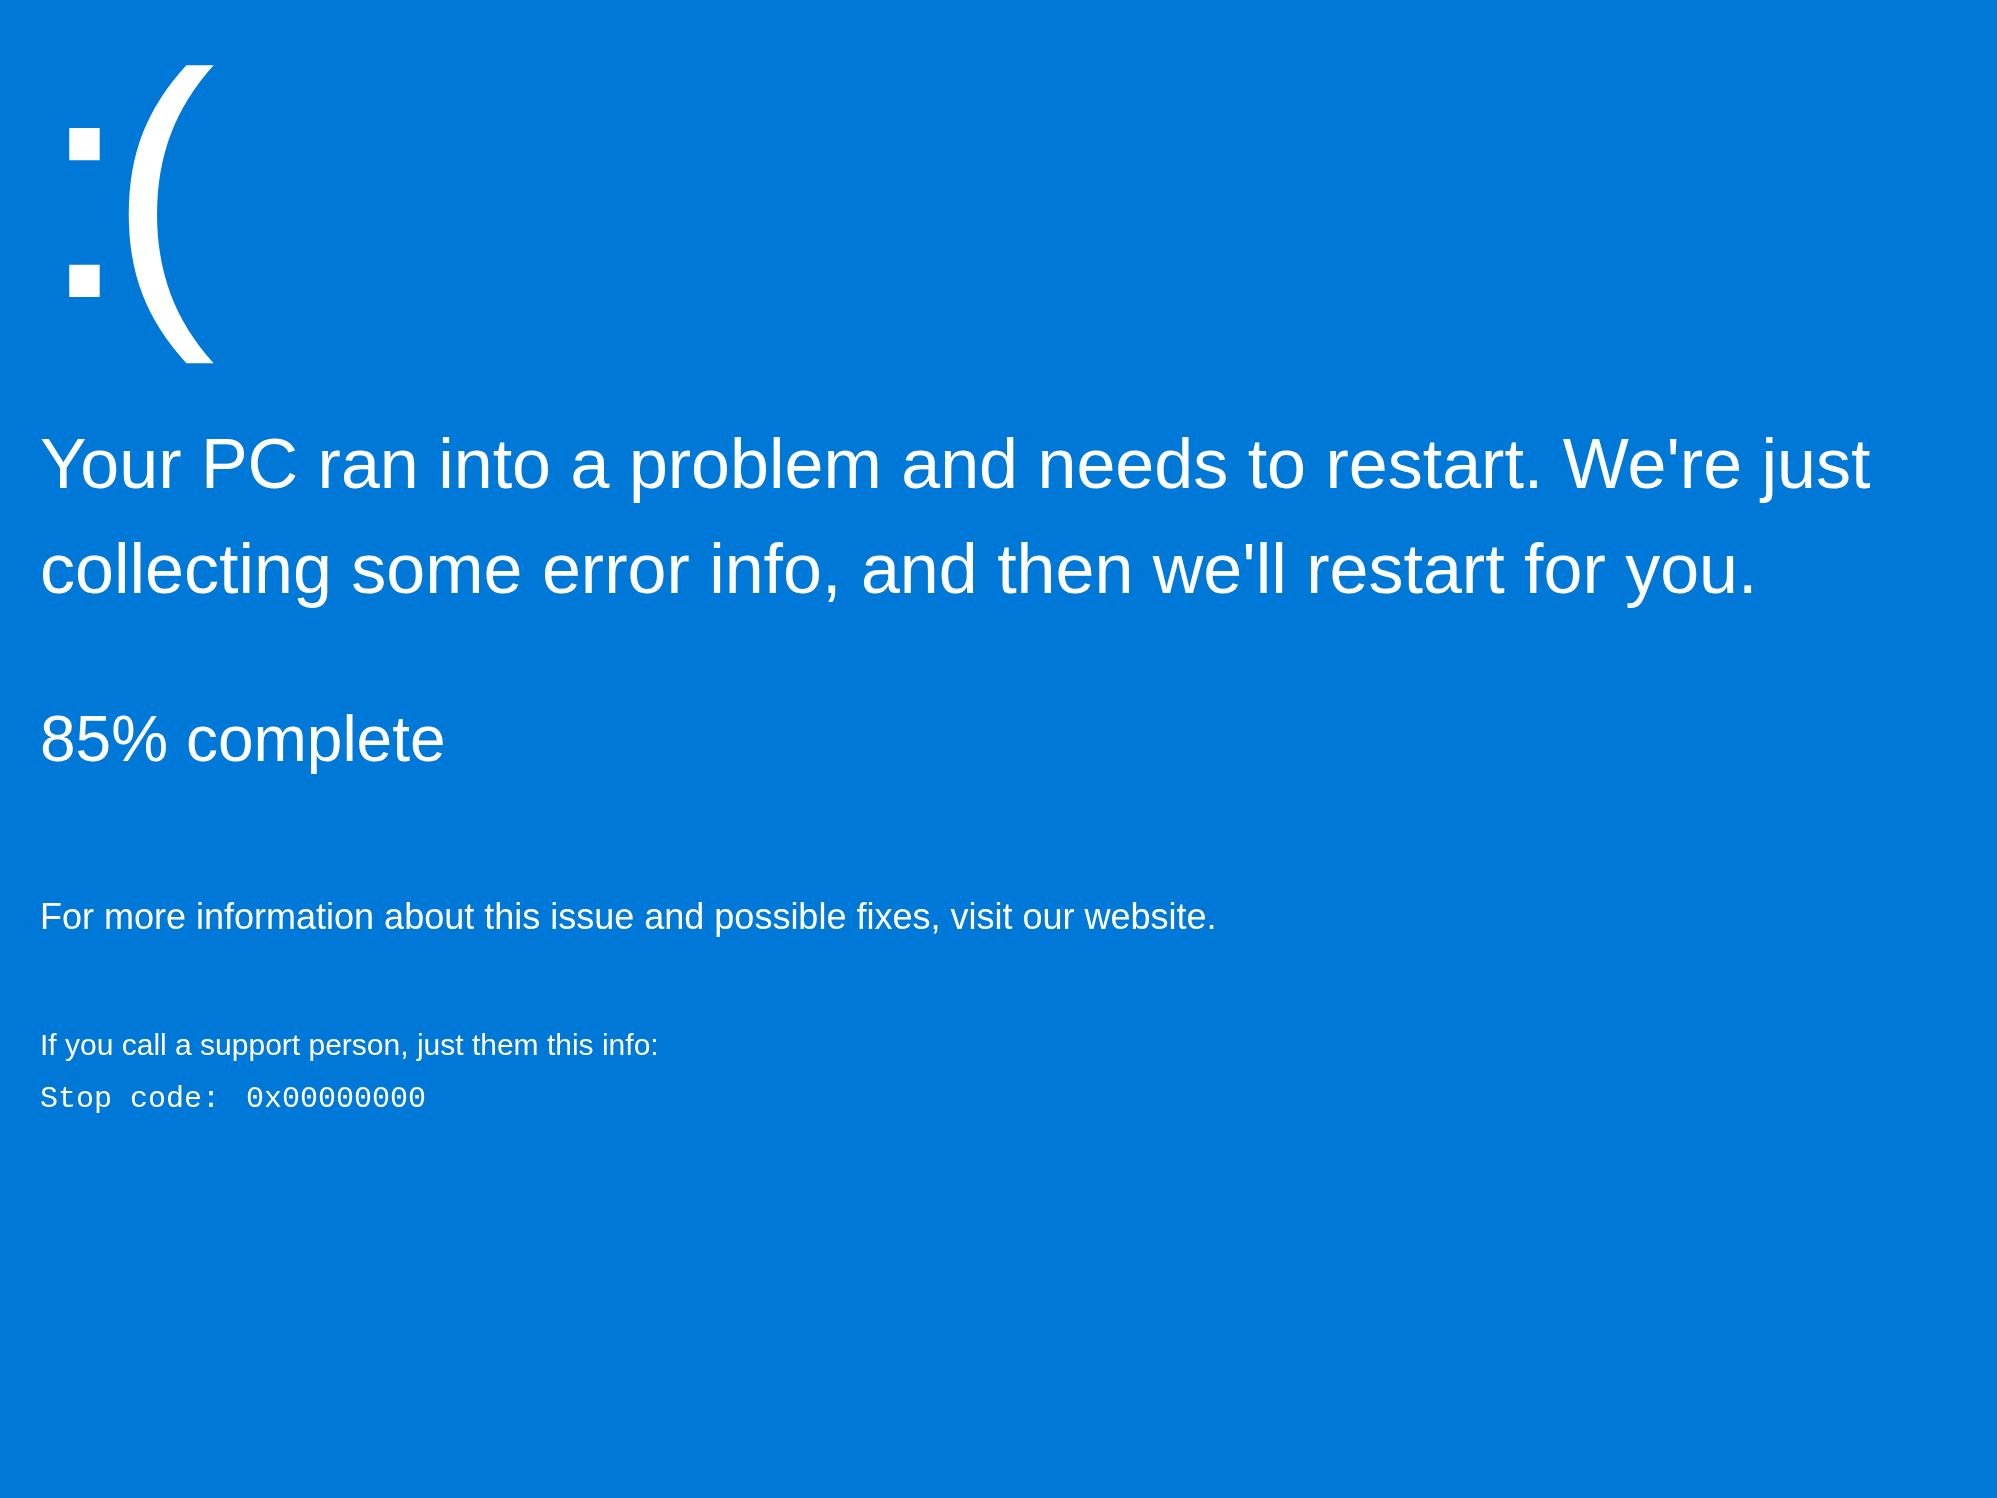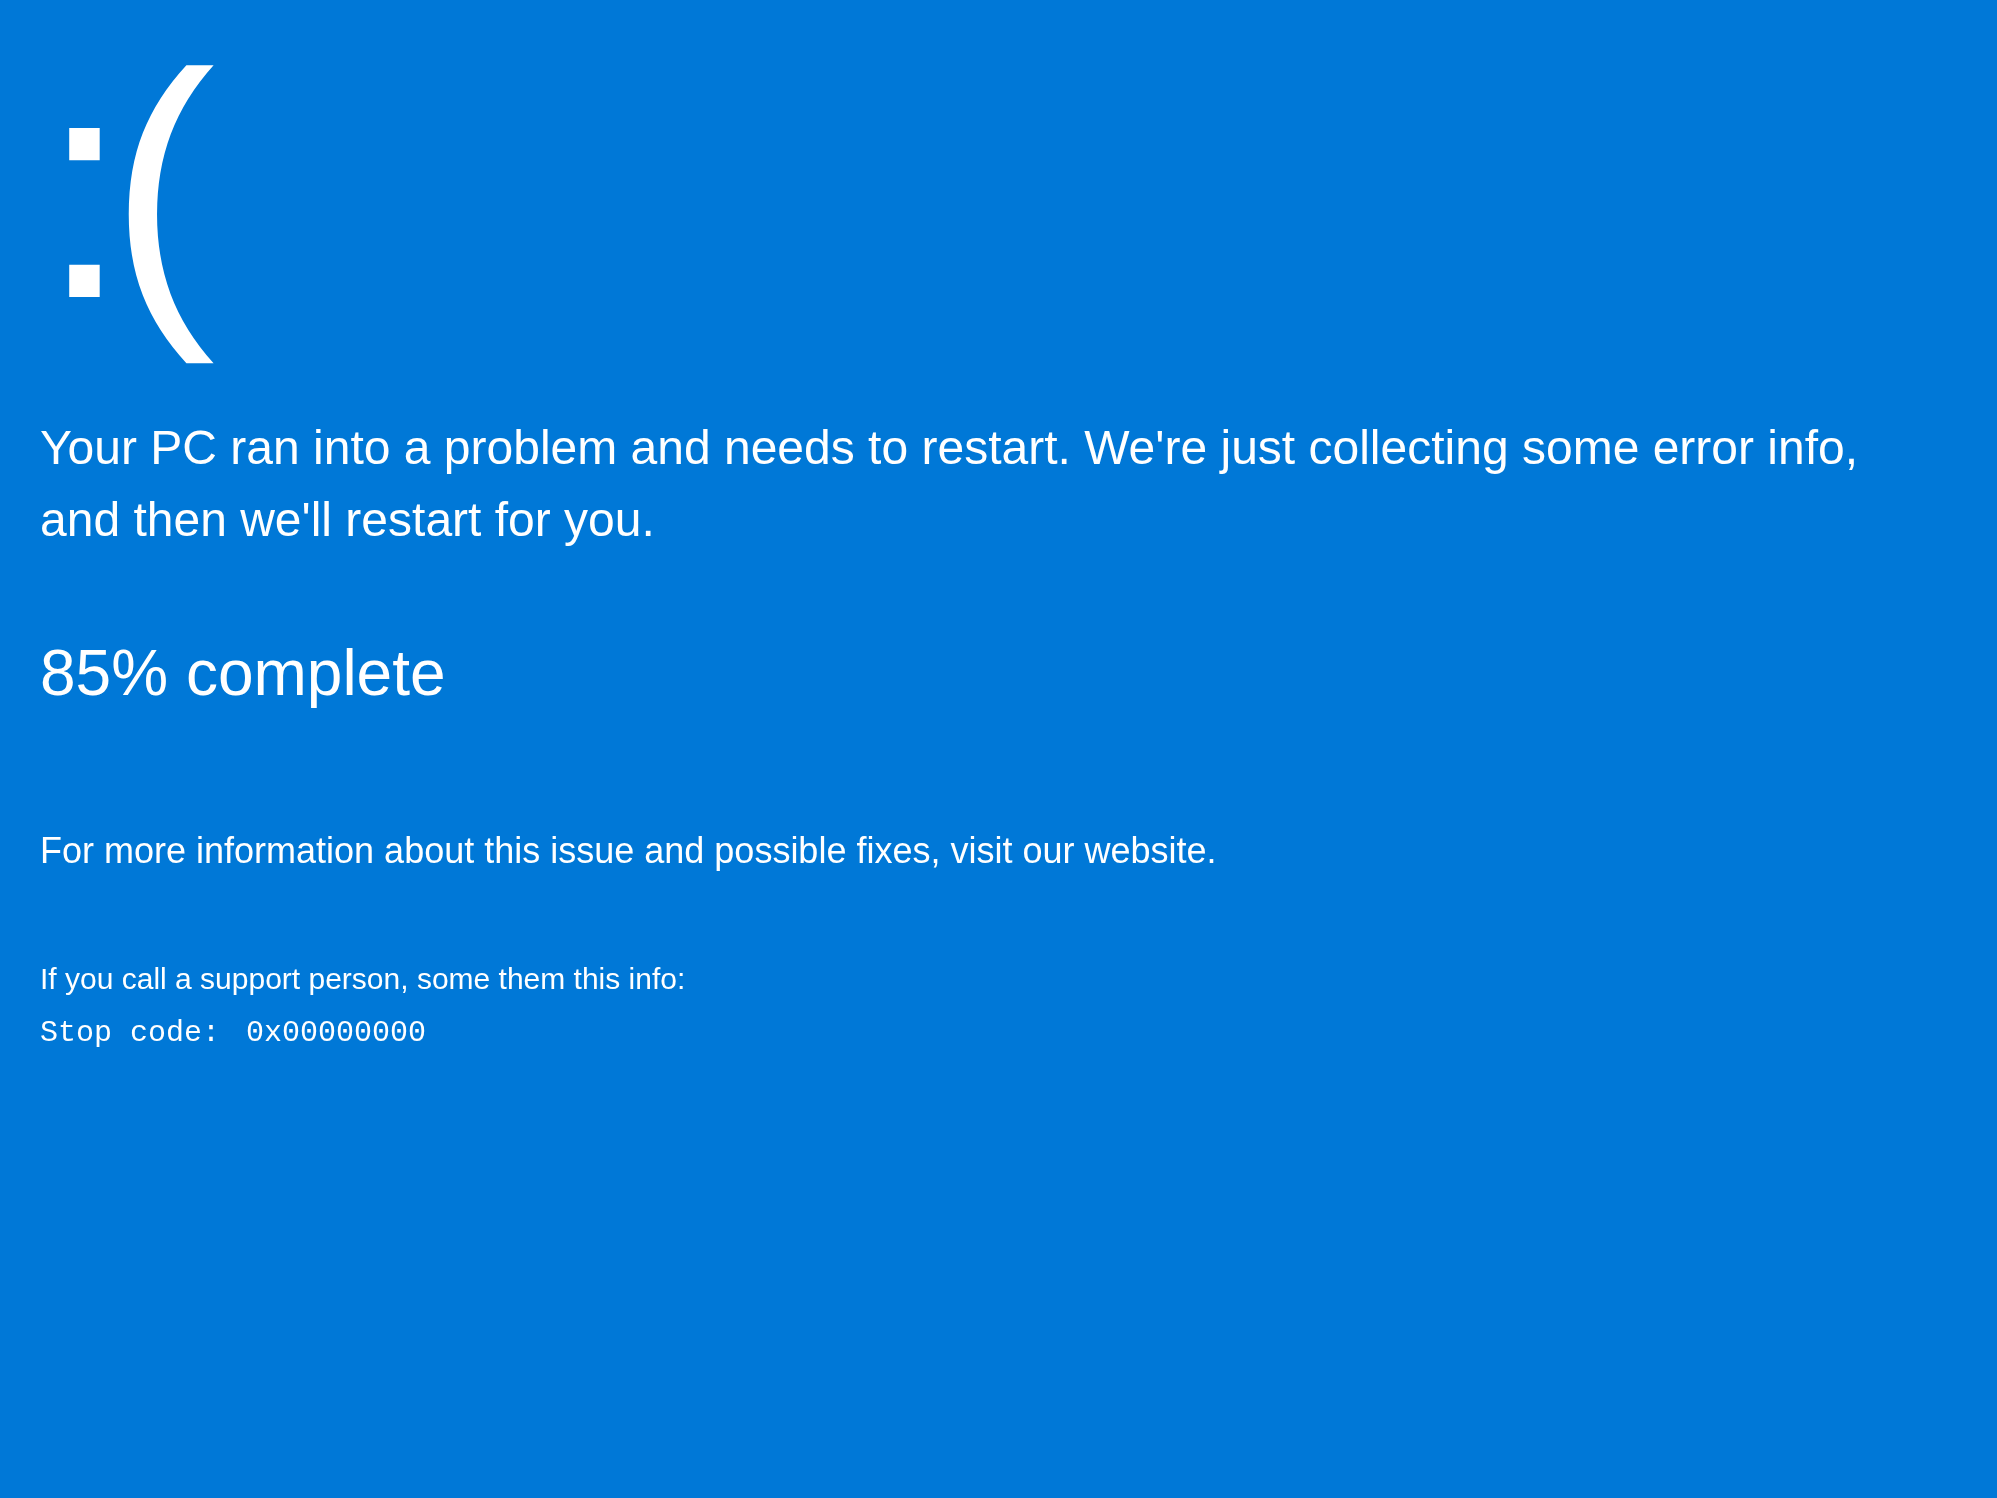--- a/index.html
+++ b/index.html
@@ -22,21 +22,21 @@
     }
     .sad-face {
       font-size: 320px;
       font-weight: 300;
       line-height: 0.85;
       margin-bottom: 90px;
       letter-spacing: -20px;
       font-family: "Segoe UI Light", "Segoe UI", Arial, sans-serif;
     }
     .message {
-      font-size: 48px;
+      font-size: 70px;
       font-weight: 300;
       line-height: 1.5;
       margin-bottom: 80px;
       max-width: 1900px;
     }
     .progress {
       font-size: 64px;
       font-weight: 300;
       margin-bottom: 120px;
     }
@@ -67,18 +67,18 @@
 <body>
 
 <div class="sad-face">:(</div>
 
 <div class="message">Your PC ran into a problem and needs to restart. We're just collecting some error info, and then we'll restart for you.</div>
 
 <div class="progress">85% complete</div>
 
 <div class="more-info">For more information about this issue and possible fixes, visit our website.</div>
 
-<div class="support-info">If you call a support person, some them this info:</div>
+<div class="support-info">If you call a support person, just them this info:</div>
 
 <div class="stop-code">
   <span class="stop-code-label">Stop code:</span>
   <span class="stop-code-value">0x00000000</span>
 </div>
 
 </body></html>

